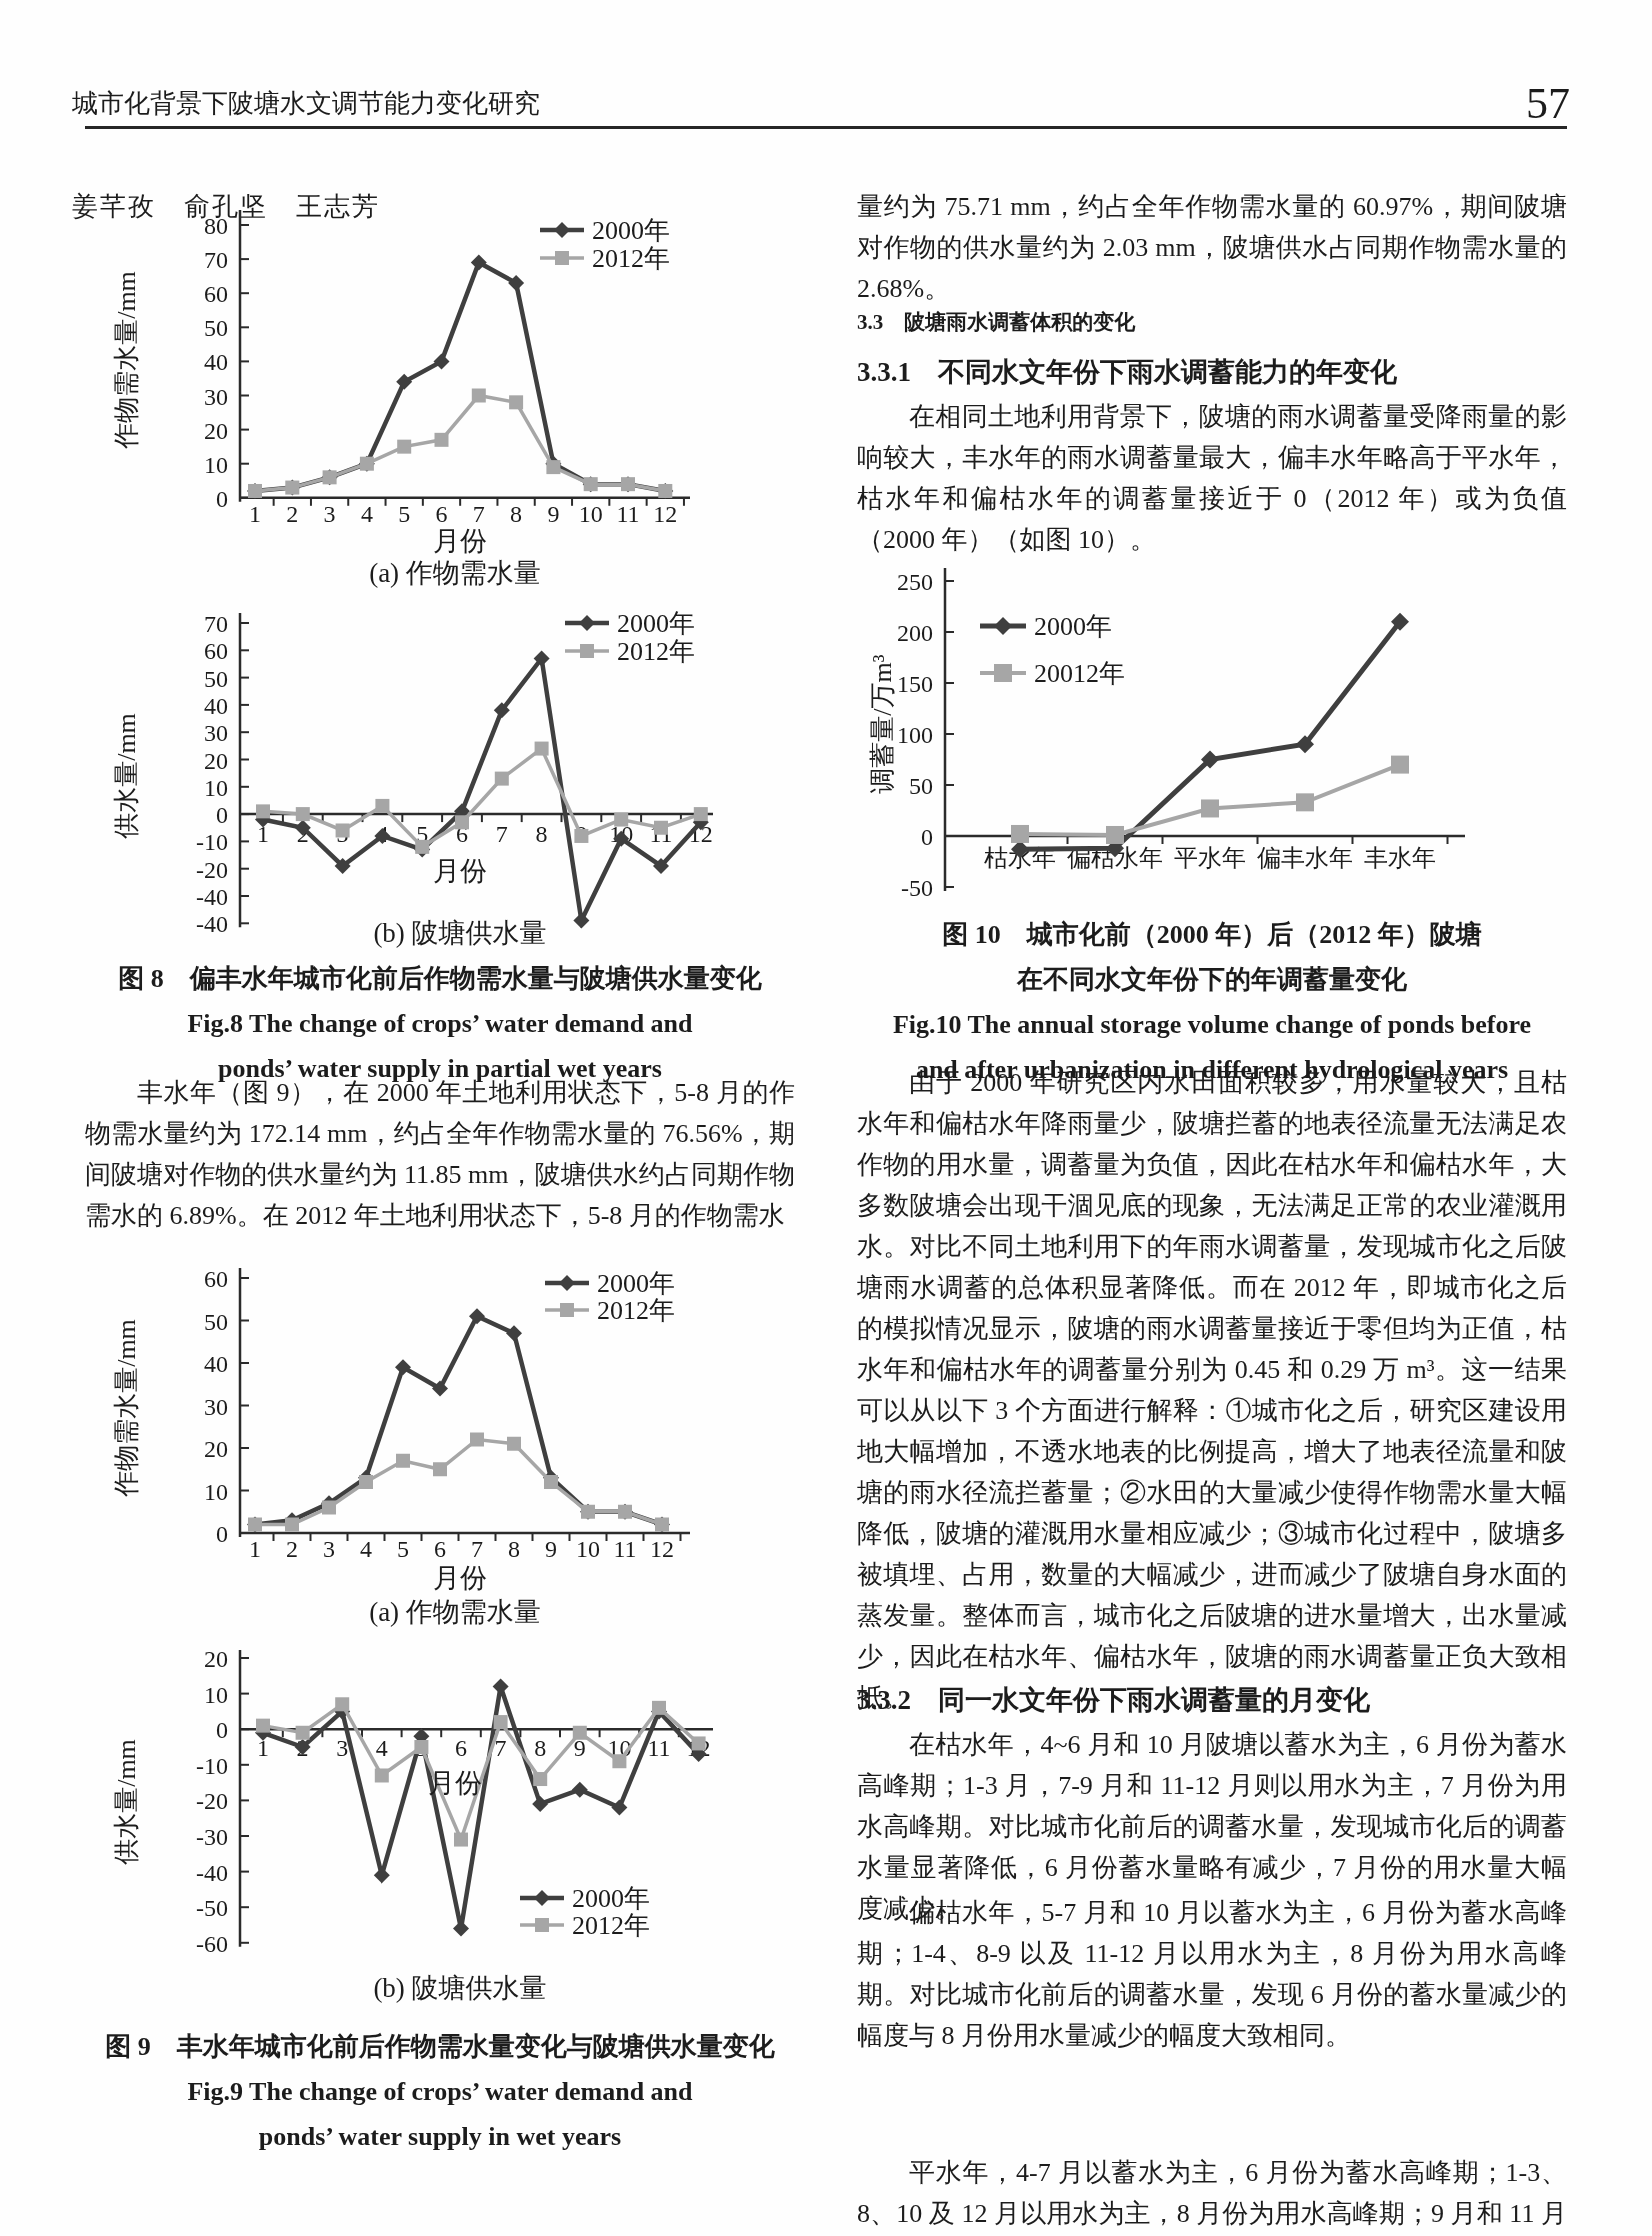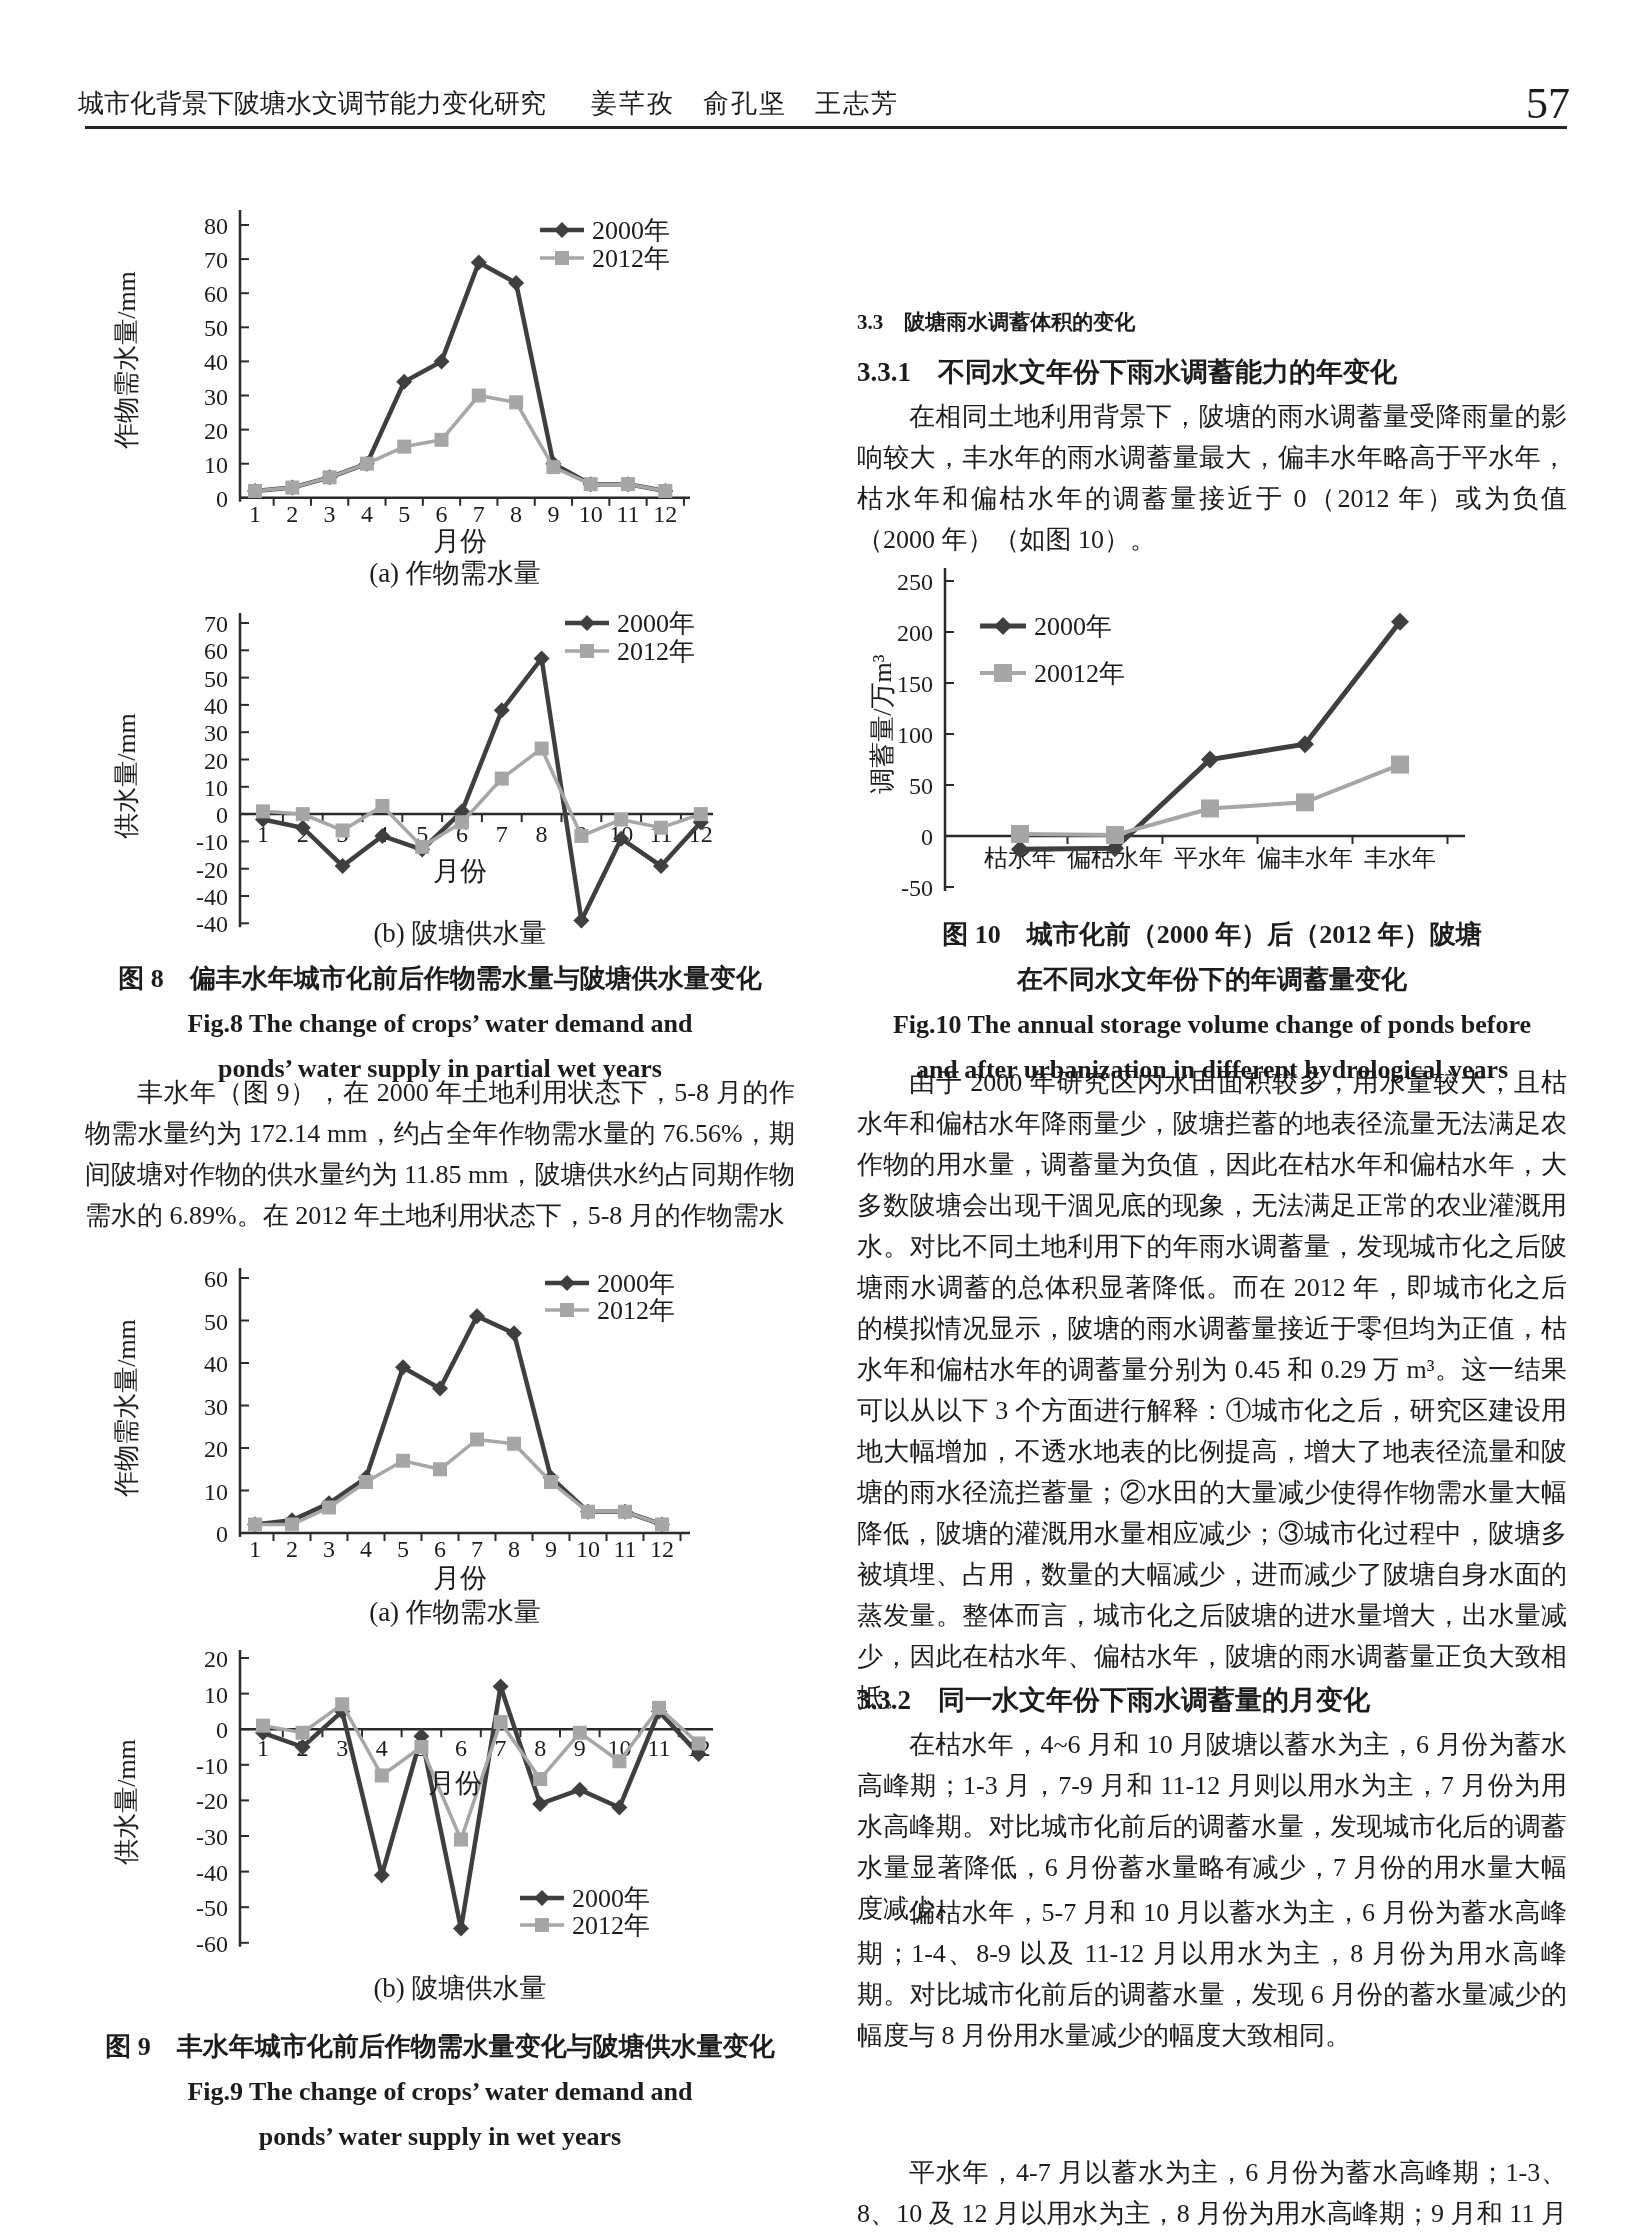--- a/index.html
+++ b/index.html
@@ -1,22 +1,22 @@
 <!DOCTYPE html>
 <html><head>
 <meta charset="utf-8">
 <style>
   html,body{margin:0;padding:0;background:#e8e8e8;}
   .page{
     position:relative;width:1652px;height:2236px;background:#fefefe;
     margin:0 auto;overflow:hidden;
     font-family:"Liberation Serif","DejaVu Serif",serif;color:#1c1c1c;
   }
-  .hdr{position:absolute;left:78px;top:86px;width:1200px;font-size:26px;
-       display:flex;gap:45px;white-space:nowrap;}
+  .hdr{position:absolute;left:72px;top:86px;width:1200px;font-size:26px;
+       display:flex;gap:68px;white-space:nowrap;flex-direction:column;}
   .hdr .authors{letter-spacing:2px;}
   .pageno{position:absolute;left:1480px;top:78px;width:90px;text-align:right;font-size:44px;}
   .rule{position:absolute;left:85px;top:126px;width:1482px;height:3px;background:#262626;}
   .col-text{position:absolute;width:710px;font-size:26px;line-height:41px;
             text-align:justify;}
   .indent{text-indent:2em;}
   .caption{position:absolute;width:710px;text-align:center;font-weight:bold;
            font-size:26px;line-height:37px;}
   .caption div{margin:8px;}
   .heading{position:absolute;width:710px;font-weight:bold;font-size:21px;white-space:nowrap;}
@@ -370,20 +370,21 @@
       <text x="360" y="152" text-anchor="middle" font-size="27" fill="#1c1c1c">月份</text>
       <text x="365" y="357" text-anchor="middle" font-size="27" fill="#1c1c1c">(b) 陂塘供水量</text>
     </svg>
 
   <div class="caption" style="left:85px;top:2020px">
     <div>图 9　丰水年城市化前后作物需水量变化与陂塘供水量变化</div>
     <div>Fig.9 The change of crops’ water demand and</div>
     <div>ponds’ water supply in wet years</div>
   </div>
 
+  <div class="col-text" style="left:857px;top:186px">量约为 75.71 mm，约占全年作物需水量的 60.97%，期间陂塘对作物的供水量约为 2.03 mm，陂塘供水占同期作物需水量的 2.68%。</div>
 
   <div class="heading" style="left:857px;top:308px">3.3　陂塘雨水调蓄体积的变化</div>
 
   <div class="heading" style="left:857px;top:354px;font-size:27px">3.3.1　不同水文年份下雨水调蓄能力的年变化</div>
 
   <div class="col-text indent" style="left:857px;top:396px">在相同土地利用背景下，陂塘的雨水调蓄量受降雨量的影响较大，丰水年的雨水调蓄量最大，偏丰水年略高于平水年，枯水年和偏枯水年的调蓄量接近于 0（2012 年）或为负值（2000 年）（如图 10）。</div>
 
   <svg class="chart" style="left:865px;top:556px" width="700" height="352" viewBox="0 0 700 352">
       <line x1="80" y1="12" x2="80" y2="335" stroke="#2b2b2b" stroke-width="2.5"></line>
       <line x1="80" y1="25" x2="89" y2="25" stroke="#2b2b2b" stroke-width="2"></line>

